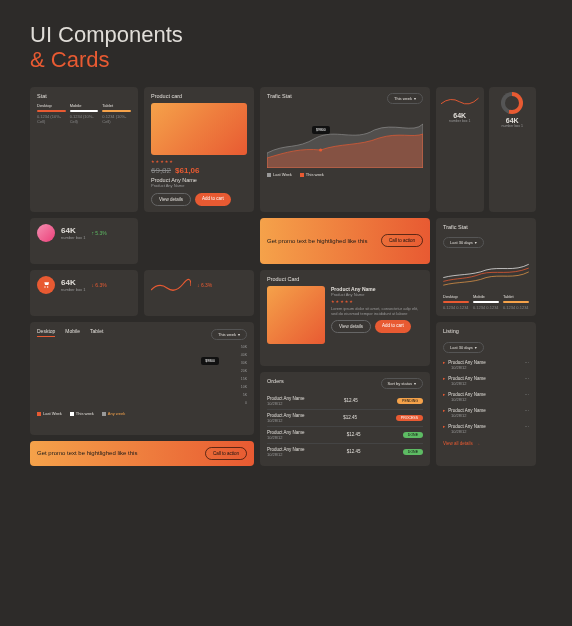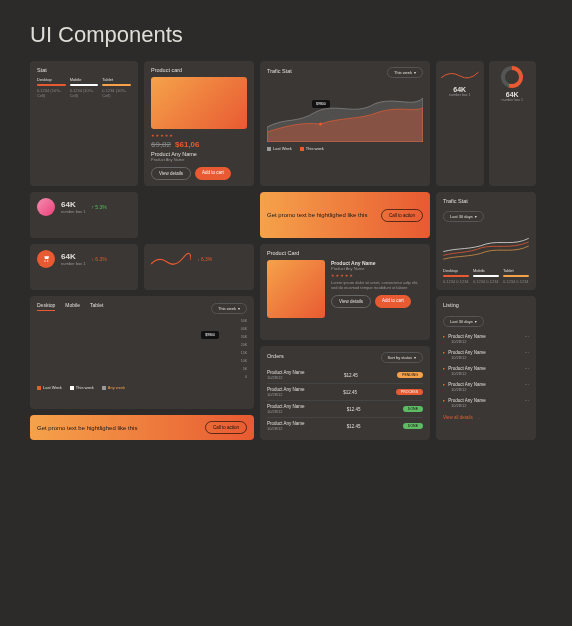--- a/index.html
+++ b/index.html
@@ -160,20 +160,21 @@
 
   .tooltip { position:absolute; background:#111; color:#fff; font-size:3.5px; padding:2px 4px; border-radius:2px; }
 </style>
 </head>
 <body>
 
 <div class="page">
   <div class="header">
     <div class="title-block">
       <div>UI Components</div>
+      <div class="accent">&amp; Cards</div>
     </div>
   </div>
 
   <div class="grid">
 
     <div class="card" style="grid-column:1;">
       <h4>Stat</h4>
       <div class="stat-row">
         <div class="stat-col">
             <div class="h">Desktop</div>

